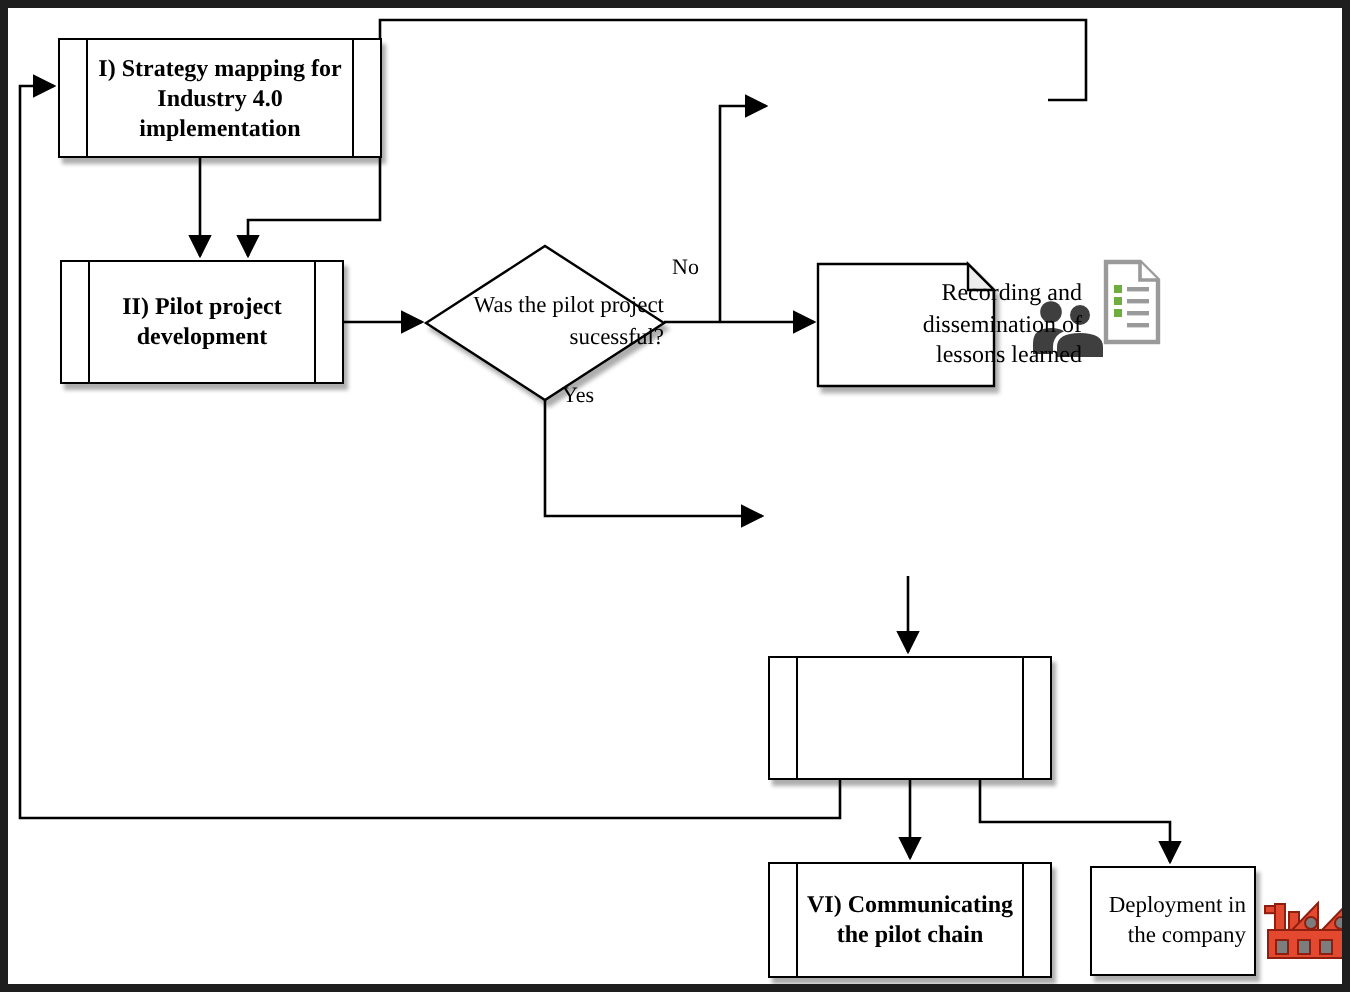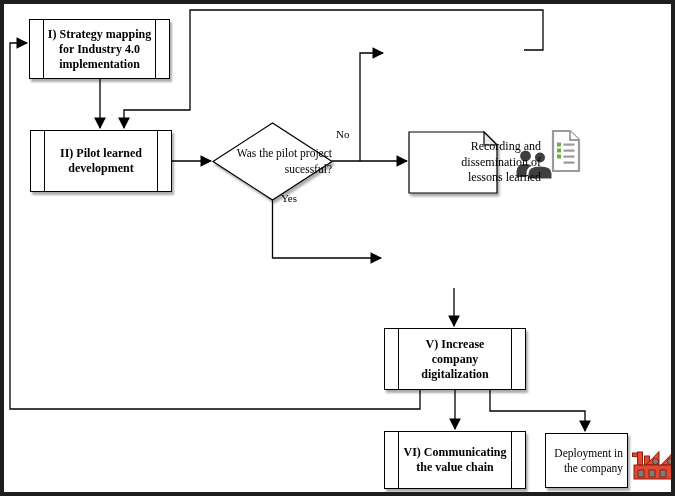--- a/index.html
+++ b/index.html
@@ -56,44 +56,43 @@
     </g>
 
     <polygon points="213,161.5 272.5,123 332,161.5 272.5,200" fill="#fff" stroke="#000" stroke-width="1.2" filter="url(#shp)"></polygon>
 
     <g filter="url(#shp)">
       <path d="M409,132 L484,132 L497,145 L497,193 L409,193 Z" fill="#fff" stroke="#000" stroke-width="1.2"></path>
       <path d="M484,132 L484,145 L497,145 Z" fill="#ededed" stroke="#000" stroke-width="1.2"></path>
     </g>
   </svg>
 
-  <div class="node process" style="left:29px;top:19px;width:141px;height:60px">
+  <div class="node process" style="left:29px;top:19px;width:162px;height:60px">
     <span class="sb l"></span>
     <span class="sb r"></span>
     <span class="lbl">I) Strategy mapping for Industry 4.0 implementation</span>
   </div>
 
   <div class="node process" style="left:30px;top:130px;width:142px;height:62px">
     <span class="sb l"></span>
     <span class="sb r"></span>
-    <span class="lbl">II) Pilot learned development</span>
+    <span class="lbl">II) Pilot project development</span>
   </div>
 
 
 
   <div class="node process" style="left:384px;top:328px;width:142px;height:62px">
     <span class="sb l"></span>
     <span class="sb r"></span>
-    <span class="lbl">V) Increase company digitalization</span>
   </div>
 
   <div class="node process" style="left:384px;top:431px;width:142px;height:58px">
     <span class="sb l"></span>
     <span class="sb r"></span>
-    <span class="lbl">VI) Communicating the value chain</span>
+    <span class="lbl">VI) Communicating the pilot chain</span>
   </div>
 
   <div class="node plain" style="left:545px;top:433px;width:83px;height:55px">
     <span class="lbl">Deployment in the company</span>
   </div>
 
   <div class="overlay diamond-lbl" style="left:213px;top:123px;width:119px;height:77px">Was the pilot project sucessful?</div>
   <div class="overlay doc-lbl" style="left:410px;top:133px;width:86px;height:59px">Recording and dissemination of lessons learned</div>
 
   <div class="edge-label" style="left:336px;top:128px">No</div>

